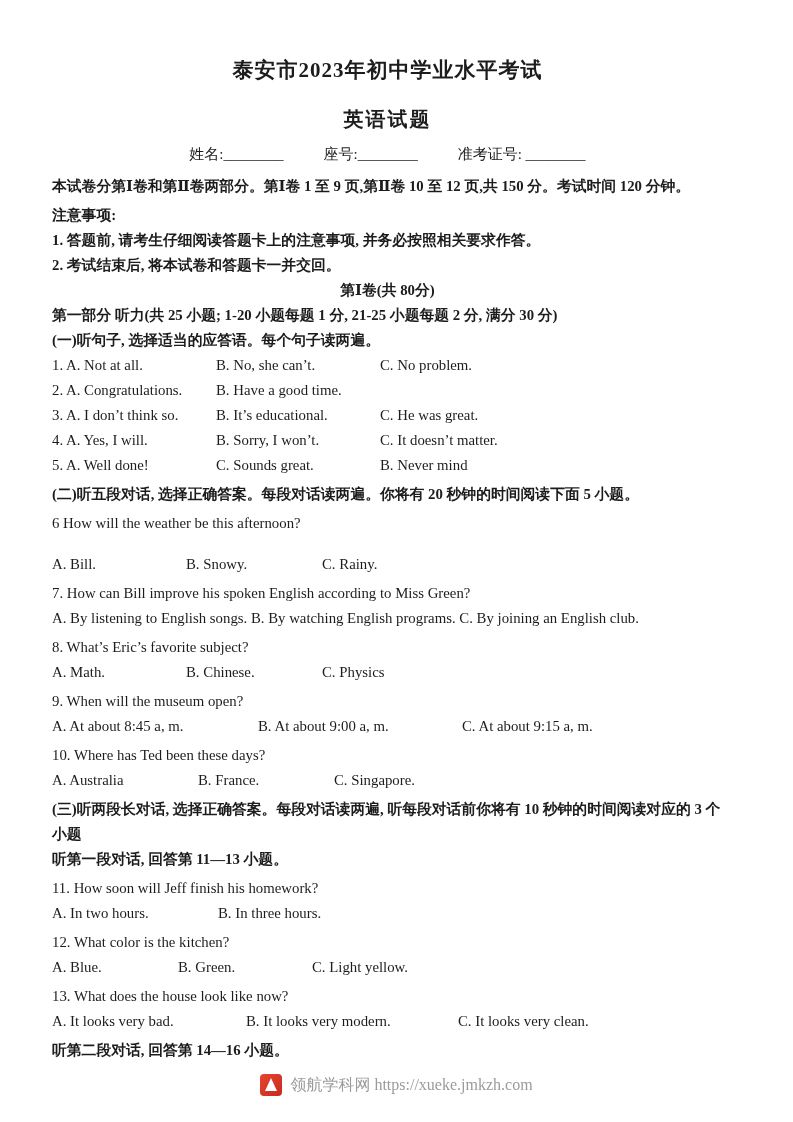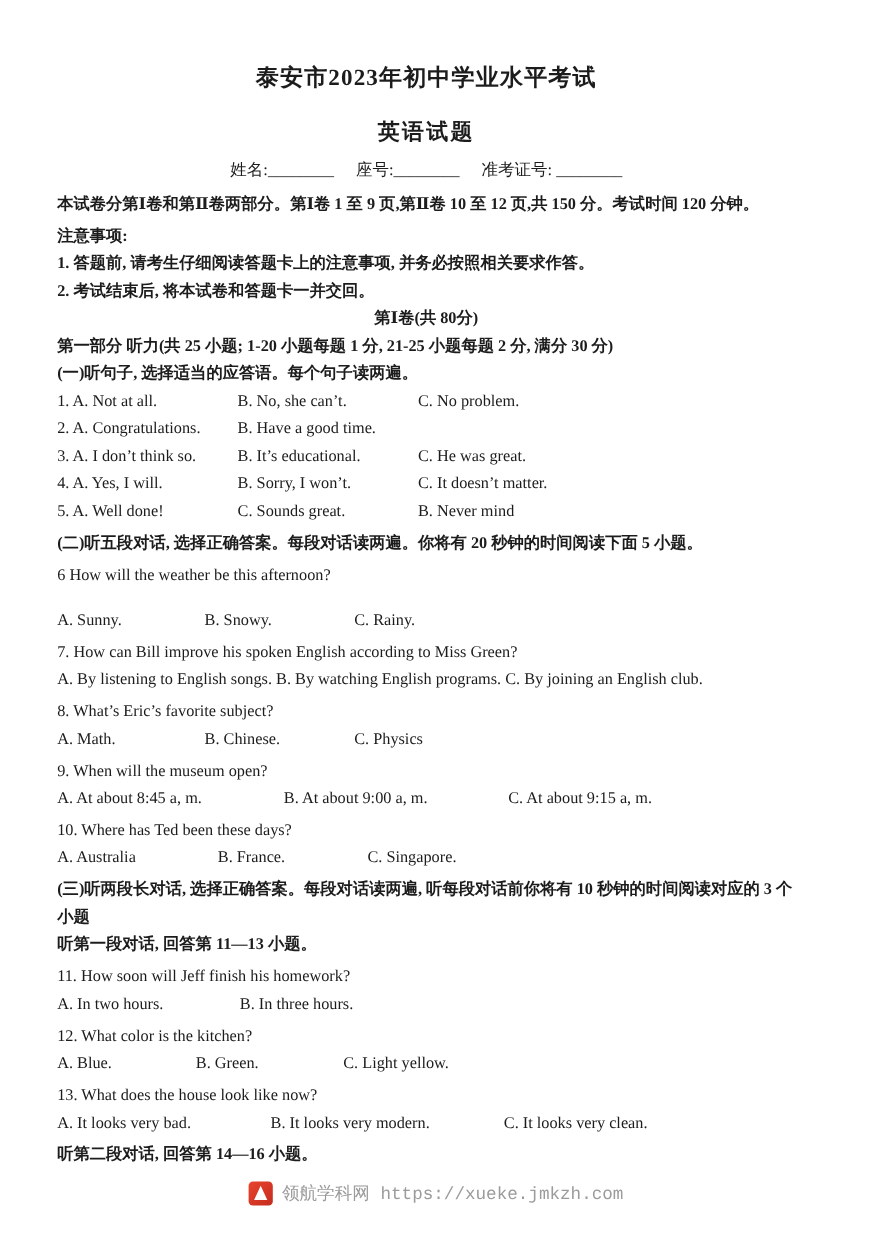--- a/index.html
+++ b/index.html
@@ -17,41 +17,41 @@
   }
   .title {
     text-align:center; font-size:21px; font-weight:bold;
     margin:0 0 22px 0; letter-spacing:1px;
   }
   .subtitle {
     text-align:center; font-size:20px; font-weight:bold;
     margin:0 0 12px 0; letter-spacing:2px;
   }
   .fields {
-    display:flex; justify-content:center; gap:20px;
+    display:flex; justify-content:center; gap:40px;
     font-size:15px; margin-bottom:10px;
   }
   .ln { line-height:25px; margin:0; }
   .b  { font-weight:bold; }
   .center { text-align:center; }
   .opts { display:grid; line-height:25px; }
   .cols-a { grid-template-columns:164px 164px 1fr; }
   .cols-b { grid-template-columns:134px 136px 1fr; }
   .cols-c { grid-template-columns:206px 204px 1fr; }
   .cols-d { grid-template-columns:146px 136px 1fr; }
   .cols-e { grid-template-columns:166px 180px 1fr; }
   .cols-f { grid-template-columns:126px 134px 1fr; }
   .cols-g { grid-template-columns:194px 212px 1fr; }
   .sp-s { margin-top:4px; }
   .sp-blank { margin-top:16px; }
   .footer {
     position:absolute; left:0; right:0; bottom:26px;
     display:flex; align-items:center; justify-content:center; gap:8px;
     color:#9b9b9b; font-size:16px;
-    font-family:Liberation Mono, monospace;
+    font-family:Liberation Serif, serif;
   }
   .logo {
     width:22px; height:22px; border-radius:4px;
     background:linear-gradient(135deg,#e8442f 0%,#c62b1e 100%);
     position:relative; flex:0 0 auto;
   }
   .logo::after {
     content:""; position:absolute; left:5px; top:4px;
     width:0; height:0;
     border-left:6px solid transparent;
@@ -105,21 +105,21 @@
   <div class="opts cols-a">
     <span>5. A. Well done!</span>
     <span>C. Sounds great.</span>
     <span>B. Never mind</span>
   </div>
 
   <p class="ln b sp-s">(二)听五段对话, 选择正确答案。每段对话读两遍。你将有 20 秒钟的时间阅读下面 5 小题。</p>
 
   <p class="ln sp-s">6  How will the weather be this afternoon?</p>
   <div class="opts cols-b sp-blank">
-    <span>A. Sunny.</span>
+    <span>A. Bill.</span>
     <span>B. Snowy.</span>
     <span>C. Rainy.</span>
   </div>
 
   <p class="ln sp-s">7. How can Bill improve his spoken English according to Miss Green?</p>
   <p class="ln">A. By listening to English songs. B. By watching English programs. C. By joining an English club.</p>
 
   <p class="ln sp-s">8. What’s Eric’s favorite subject?</p>
   <div class="opts cols-b">
     <span>A. Math.</span>

